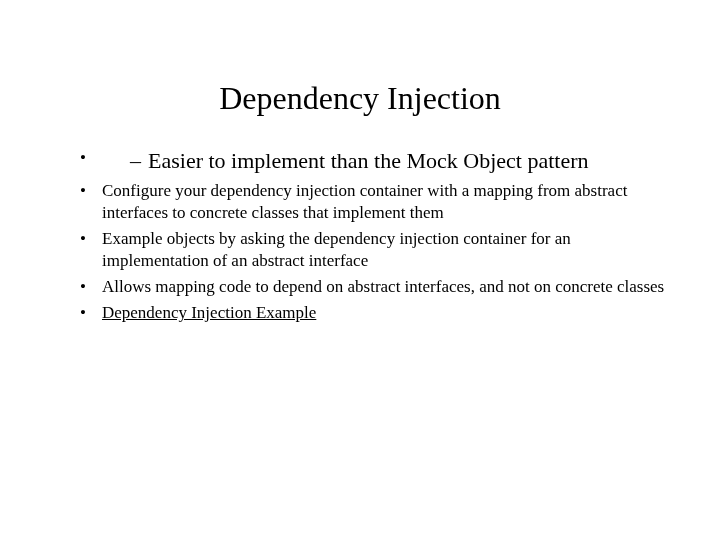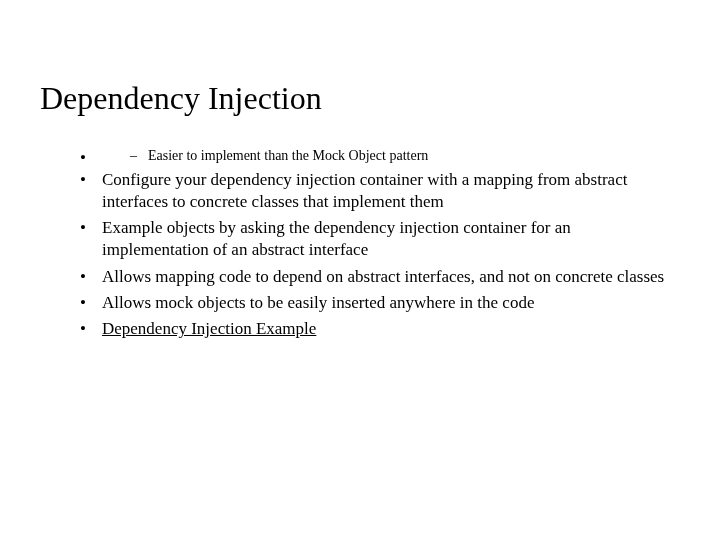--- a/index.html
+++ b/index.html
@@ -7,20 +7,21 @@
       width: 720px;
       height: 540px;
       background: #ffffff;
       font-family: "Times New Roman", Times, serif;
       color: #000000;
       padding: 30px 40px 30px 40px;
       overflow: hidden;
     }
     .title {
       font-size: 32px;
+      text-align: center;
       font-weight: normal;
       margin-top: 50px;
       margin-bottom: 30px;
     }
     .bullets {
       list-style: none;
       padding-left: 40px;
     }
     .bullets > li {
       font-size: 17px;
@@ -34,21 +35,21 @@
       position: absolute;
       left: 0;
       top: 0;
     }
     .sub {
       list-style: none;
       padding-left: 28px;
       margin-top: 4px;
     }
     .sub > li {
-      font-size: 14px;
+      font-size: 22px;
       line-height: 1.3;
       position: relative;
       padding-left: 18px;
     }
     .sub > li::before {
       content: "–";
       position: absolute;
       left: 0;
       top: 0;
     }
@@ -72,18 +73,15 @@
   <li>
     <span>Configure your dependency injection container with a mapping from abstract interfaces to concrete classes that implement them</span>
   </li>
   <li>
     <span>Example objects by asking the dependency injection container for an implementation of an abstract interface</span>
   </li>
   <li>
     <span>Allows mapping code to depend on abstract interfaces, and not on concrete classes</span>
   </li>
   <li>
-    <span>Allows mock objects to be easily inserted anywhere in the code</span>
-  </li>
-  <li>
     <span class="link">Dependency Injection Example</span>
   </li>
 </ul>
 
 </body></html>

